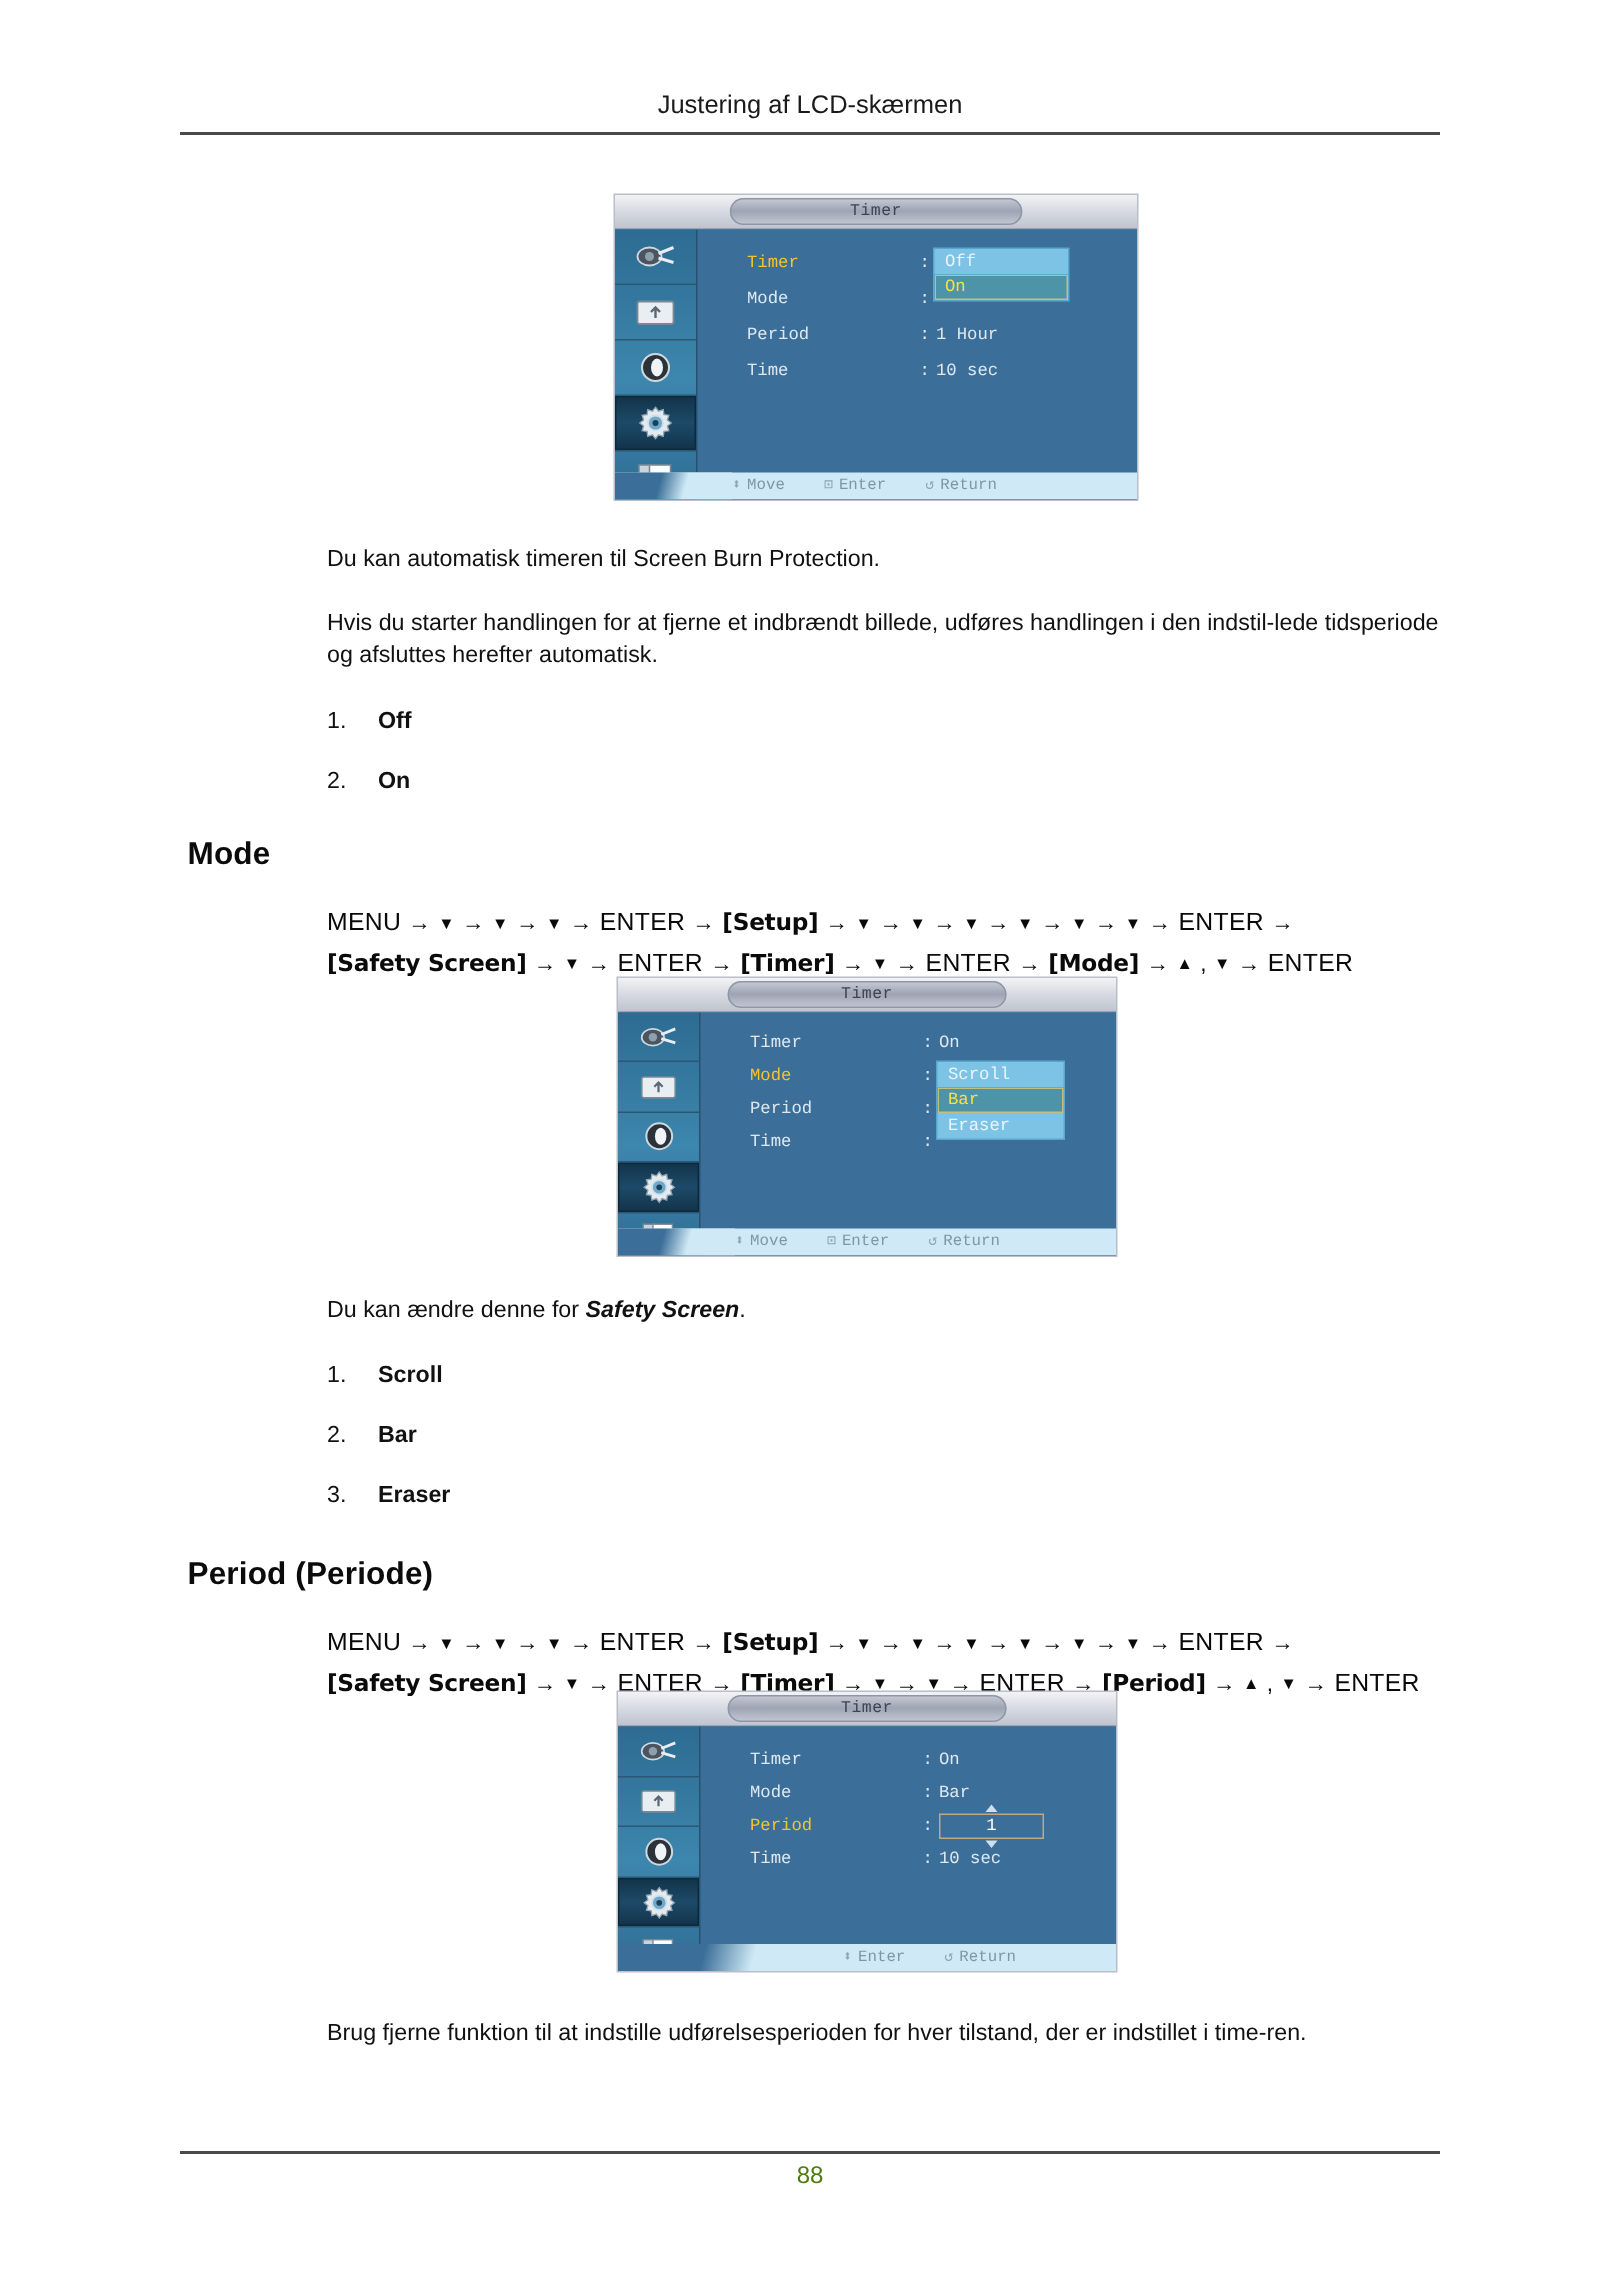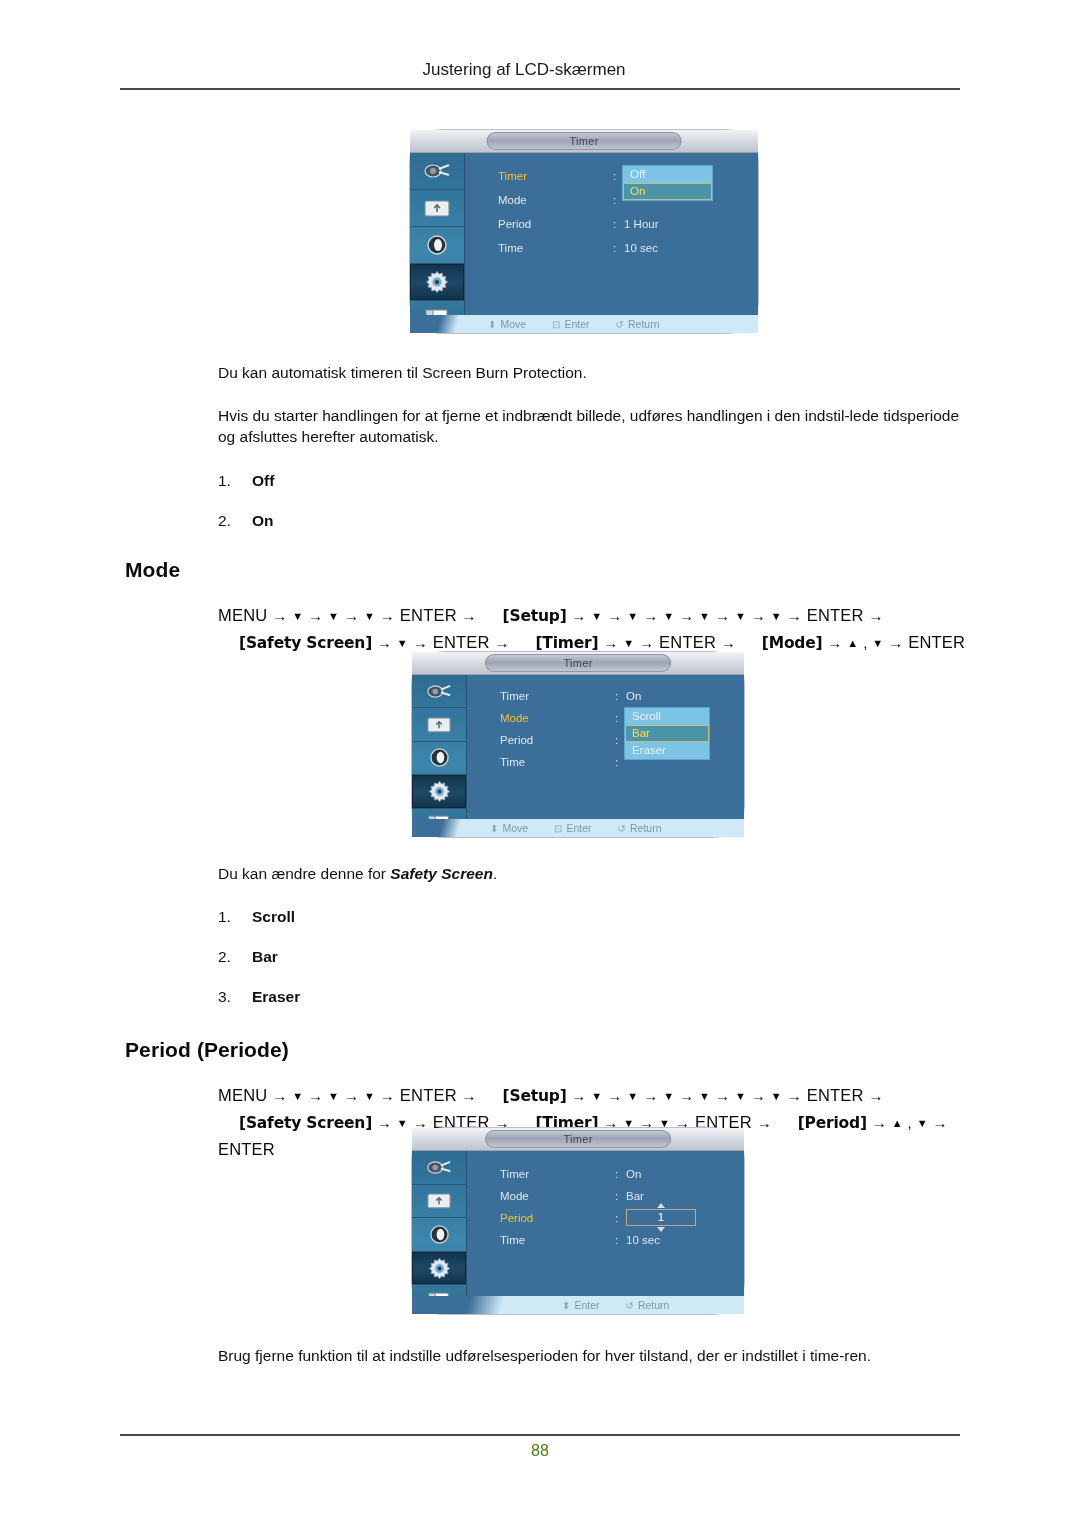--- a/index.html
+++ b/index.html
@@ -10,21 +10,21 @@
     width: 1080px; height: 1527px;
     position: relative;
     font-family: "Liberation Sans", sans-serif;
     color: #000;
     overflow: hidden;
   }
 
   
   .page-header {
     position: absolute;
-    left: 104px; top: 60px; width: 840px;
+    left: 120px; top: 60px; width: 840px;
     text-align: center;
     font-size: 17px;
     color: #1a1a1a;
   }
   .header-rule {
     position: absolute;
     left: 120px; top: 88px; width: 840px;
     height: 2px;
     background: #4a4a4a;
   }
@@ -90,31 +90,29 @@
   .menupath .dn,
   .menupath .up {
     font-size: 11px;
     vertical-align: 1px;
   }
   .menupath .brk {
     font-weight: bold;
     font-size: 15.5px;
     font-family: "DejaVu Sans", sans-serif;
     letter-spacing: -0.2px;
-    margin-left: 21px;
   }
 
   
   .osd {
     position: absolute;
     box-sizing: border-box;
     background: #0369a1;
-    font-family: Liberation Sans, sans-serif;
+    font-family: Liberation Mono, monospace;
     box-shadow: 0 0 0 1px #b9bec9;
-    border-radius: 32px;
   }
   .osd-titlebar {
     position: relative;
     height: 22px;
     background: linear-gradient(to bottom, #f2f3f5 0%, #d9dce3 45%, #bfc4ce 100%);
     border-bottom: 1px solid #9aa3b1;
   }
   .osd-titlepill {
     position: absolute;
     left: 50%;

